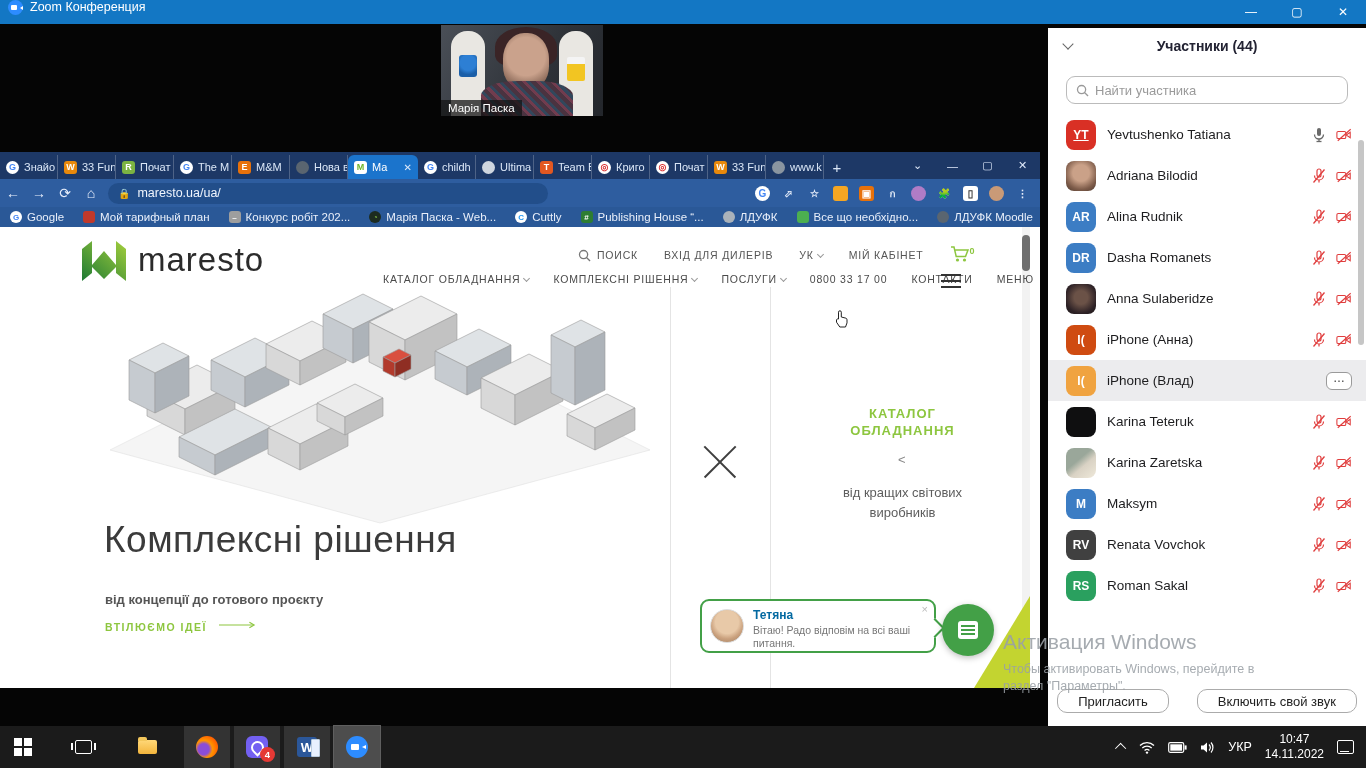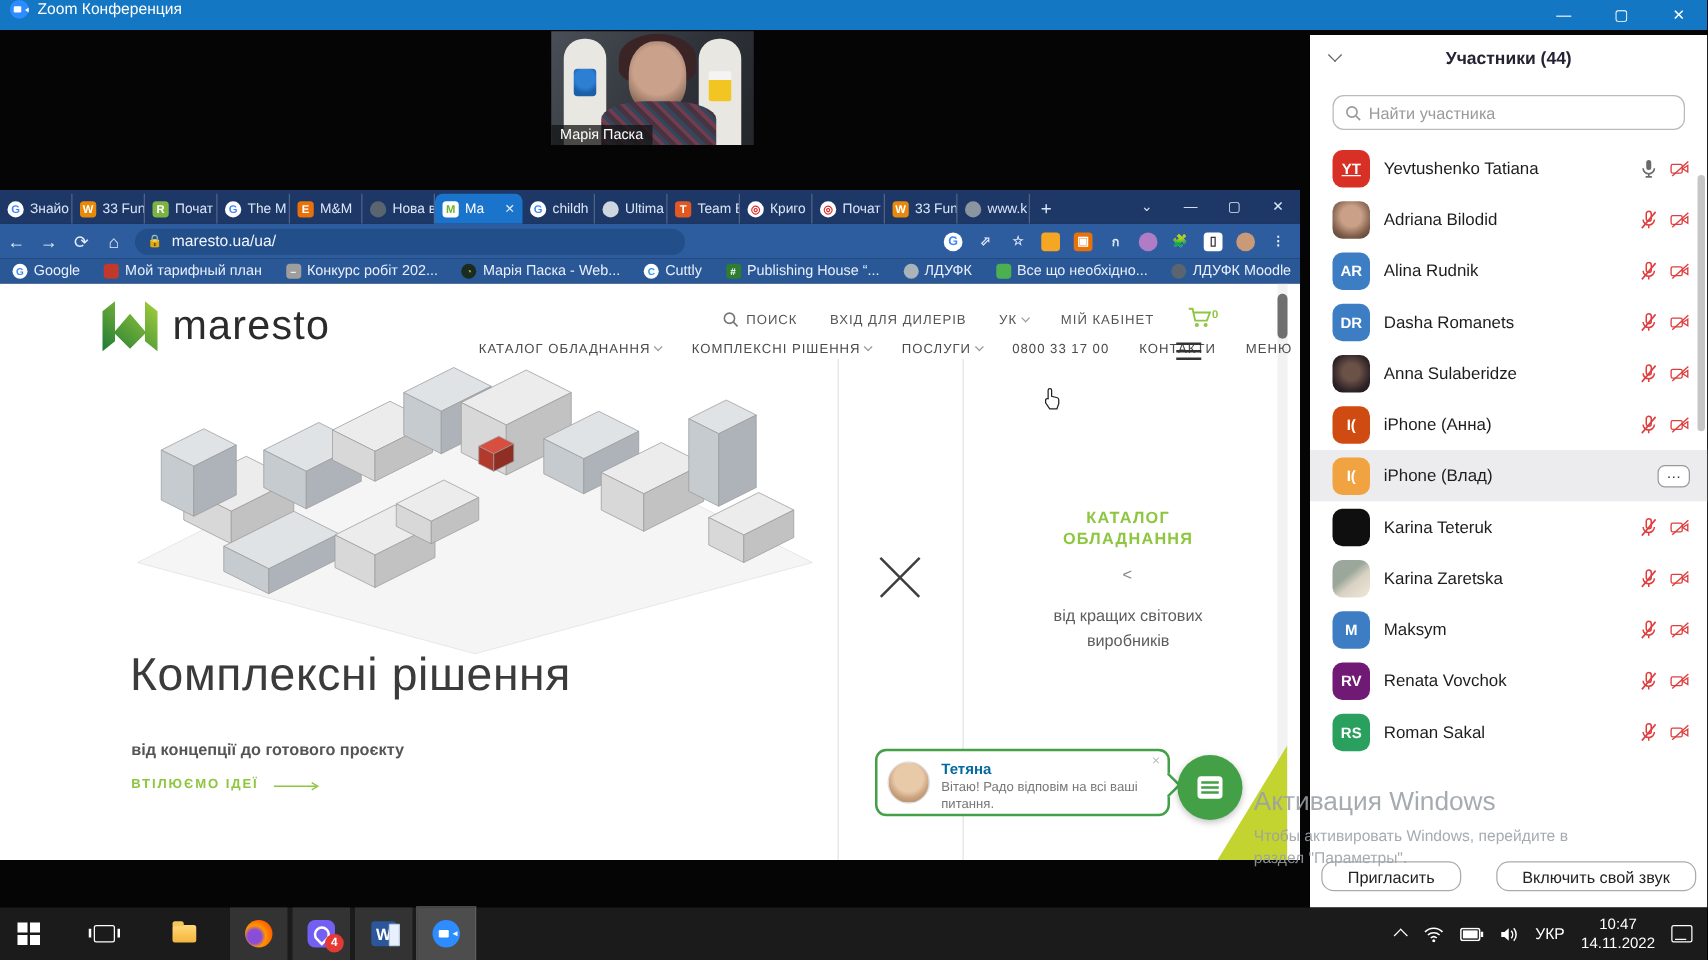--- a/index.html
+++ b/index.html
@@ -61,21 +61,21 @@
 .cart sup{font-size:9px;position:relative;top:-5px}
 .vline{position:absolute;top:60px;bottom:0;width:1px;background:#e4e4e4}
 .bigx{position:absolute;left:700px;top:215px;width:40px;height:40px}
 .bigx:before,.bigx:after{content:"";position:absolute;left:-2px;top:19px;width:44px;height:1.6px;background:#3e3e3e}
 .bigx:before{transform:rotate(45deg)}.bigx:after{transform:rotate(-45deg)}
 .side-title{position:absolute;left:800px;top:178px;width:205px;text-align:center;color:#8dc63f;font-weight:bold;font-size:13px;letter-spacing:1px;line-height:17px}
 .side-chev{position:absolute;left:898px;top:225px;color:#888;font-size:13px}
 .side-sub{position:absolute;left:800px;top:256px;width:205px;text-align:center;color:#5d5d5d;font-size:13px;line-height:20px}
 .hero-title{position:absolute;left:104px;top:292px;font-size:37px;color:#3b3b3b;letter-spacing:.5px}
 .hero-sub{position:absolute;left:105px;top:365px;font-size:13px;font-weight:bold;color:#555}
-.hero-cta{position:absolute;left:105px;top:394px;font-size:10.5px;font-weight:bold;letter-spacing:1.5px;color:#8dc63f;display:flex;align-items:flex-end;gap:12px}
+.hero-cta{position:absolute;left:105px;top:394px;font-size:10.5px;font-weight:bold;letter-spacing:1.5px;color:#8dc63f;display:flex;align-items:flex-start;gap:12px}
 .cta-arrow{width:38px;height:8px}
 .chatbub{position:absolute;left:700px;top:372px;width:236px;height:54px;background:#fff;border:2px solid #43a047;border-radius:9px;display:flex;padding:7px 8px}
 .chatbub:after{content:"";position:absolute;right:-8px;top:20px;width:12px;height:12px;background:#fff;border-right:2px solid #43a047;border-top:2px solid #43a047;transform:rotate(45deg)}
 .chat-av{width:34px;height:34px;border-radius:50%;flex:none;background:radial-gradient(circle at 50% 38%,#e8c9a8 0 45%,#caa17e 65%,#9c7c5e);border:1px solid #ddd;margin:1px 9px 0 0}
 .chat-name{font-size:12px;font-weight:bold;color:#0369a1}
 .chat-msg{font-size:10.5px;color:#777;line-height:13px;margin-top:2px;width:160px}
 .chat-x{position:absolute;right:6px;top:2px;color:#bbb;font-size:11px}
 .chatbtn{position:absolute;left:942px;top:377px;width:52px;height:52px;border-radius:50%;background:#43a047;box-shadow:0 2px 6px rgba(0,0,0,.25);display:flex;align-items:center;justify-content:center}
 .chatbtn .doc{width:20px;height:18px;background:#fff;border-radius:3px;position:relative}
 .chatbtn .doc:before{content:"";position:absolute;left:3px;top:4px;width:14px;height:2px;background:#43a047;box-shadow:0 4px 0 #43a047,0 8px 0 #43a047}
@@ -600,21 +600,21 @@
               <line x1="2.5" y1="14.5" x2="13.5" y2="1.5" stroke="#e03e3e" stroke-width="1.3"></line>
             </svg>
             <svg class="ic" viewBox="0 0 18 16">
               <rect x="1" y="4" width="10" height="8" rx="1.5" fill="none" stroke="#e03e3e" stroke-width="1.2"></rect>
               <path d="M11.5 8l4.5-3v6z" fill="none" stroke="#e03e3e" stroke-width="1.2"></path>
               <line x1="2" y1="14.5" x2="16.5" y2="1.5" stroke="#e03e3e" stroke-width="1.3"></line>
             </svg>
           </div>
         </div>
         <div class="prow">
-          <div class="pav" style="background: #701a75;">RV</div>
+          <div class="pav" style="background: #404040;">RV</div>
           <span class="pname">Renata Vovchok</span>
           <div class="picons">
             <svg class="ic" viewBox="0 0 16 16">
               <rect x="6" y="1" width="4" height="8" rx="2" fill="none" stroke="#e03e3e" stroke-width="1.2"></rect>
               <path d="M3.5 7.5a4.5 4.5 0 0 0 9 0" fill="none" stroke="#e03e3e" stroke-width="1.2"></path>
               <line x1="8" y1="12" x2="8" y2="14.5" stroke="#e03e3e" stroke-width="1.2"></line>
               <line x1="2.5" y1="14.5" x2="13.5" y2="1.5" stroke="#e03e3e" stroke-width="1.3"></line>
             </svg>
             <svg class="ic" viewBox="0 0 18 16">
               <rect x="1" y="4" width="10" height="8" rx="1.5" fill="none" stroke="#e03e3e" stroke-width="1.2"></rect>

